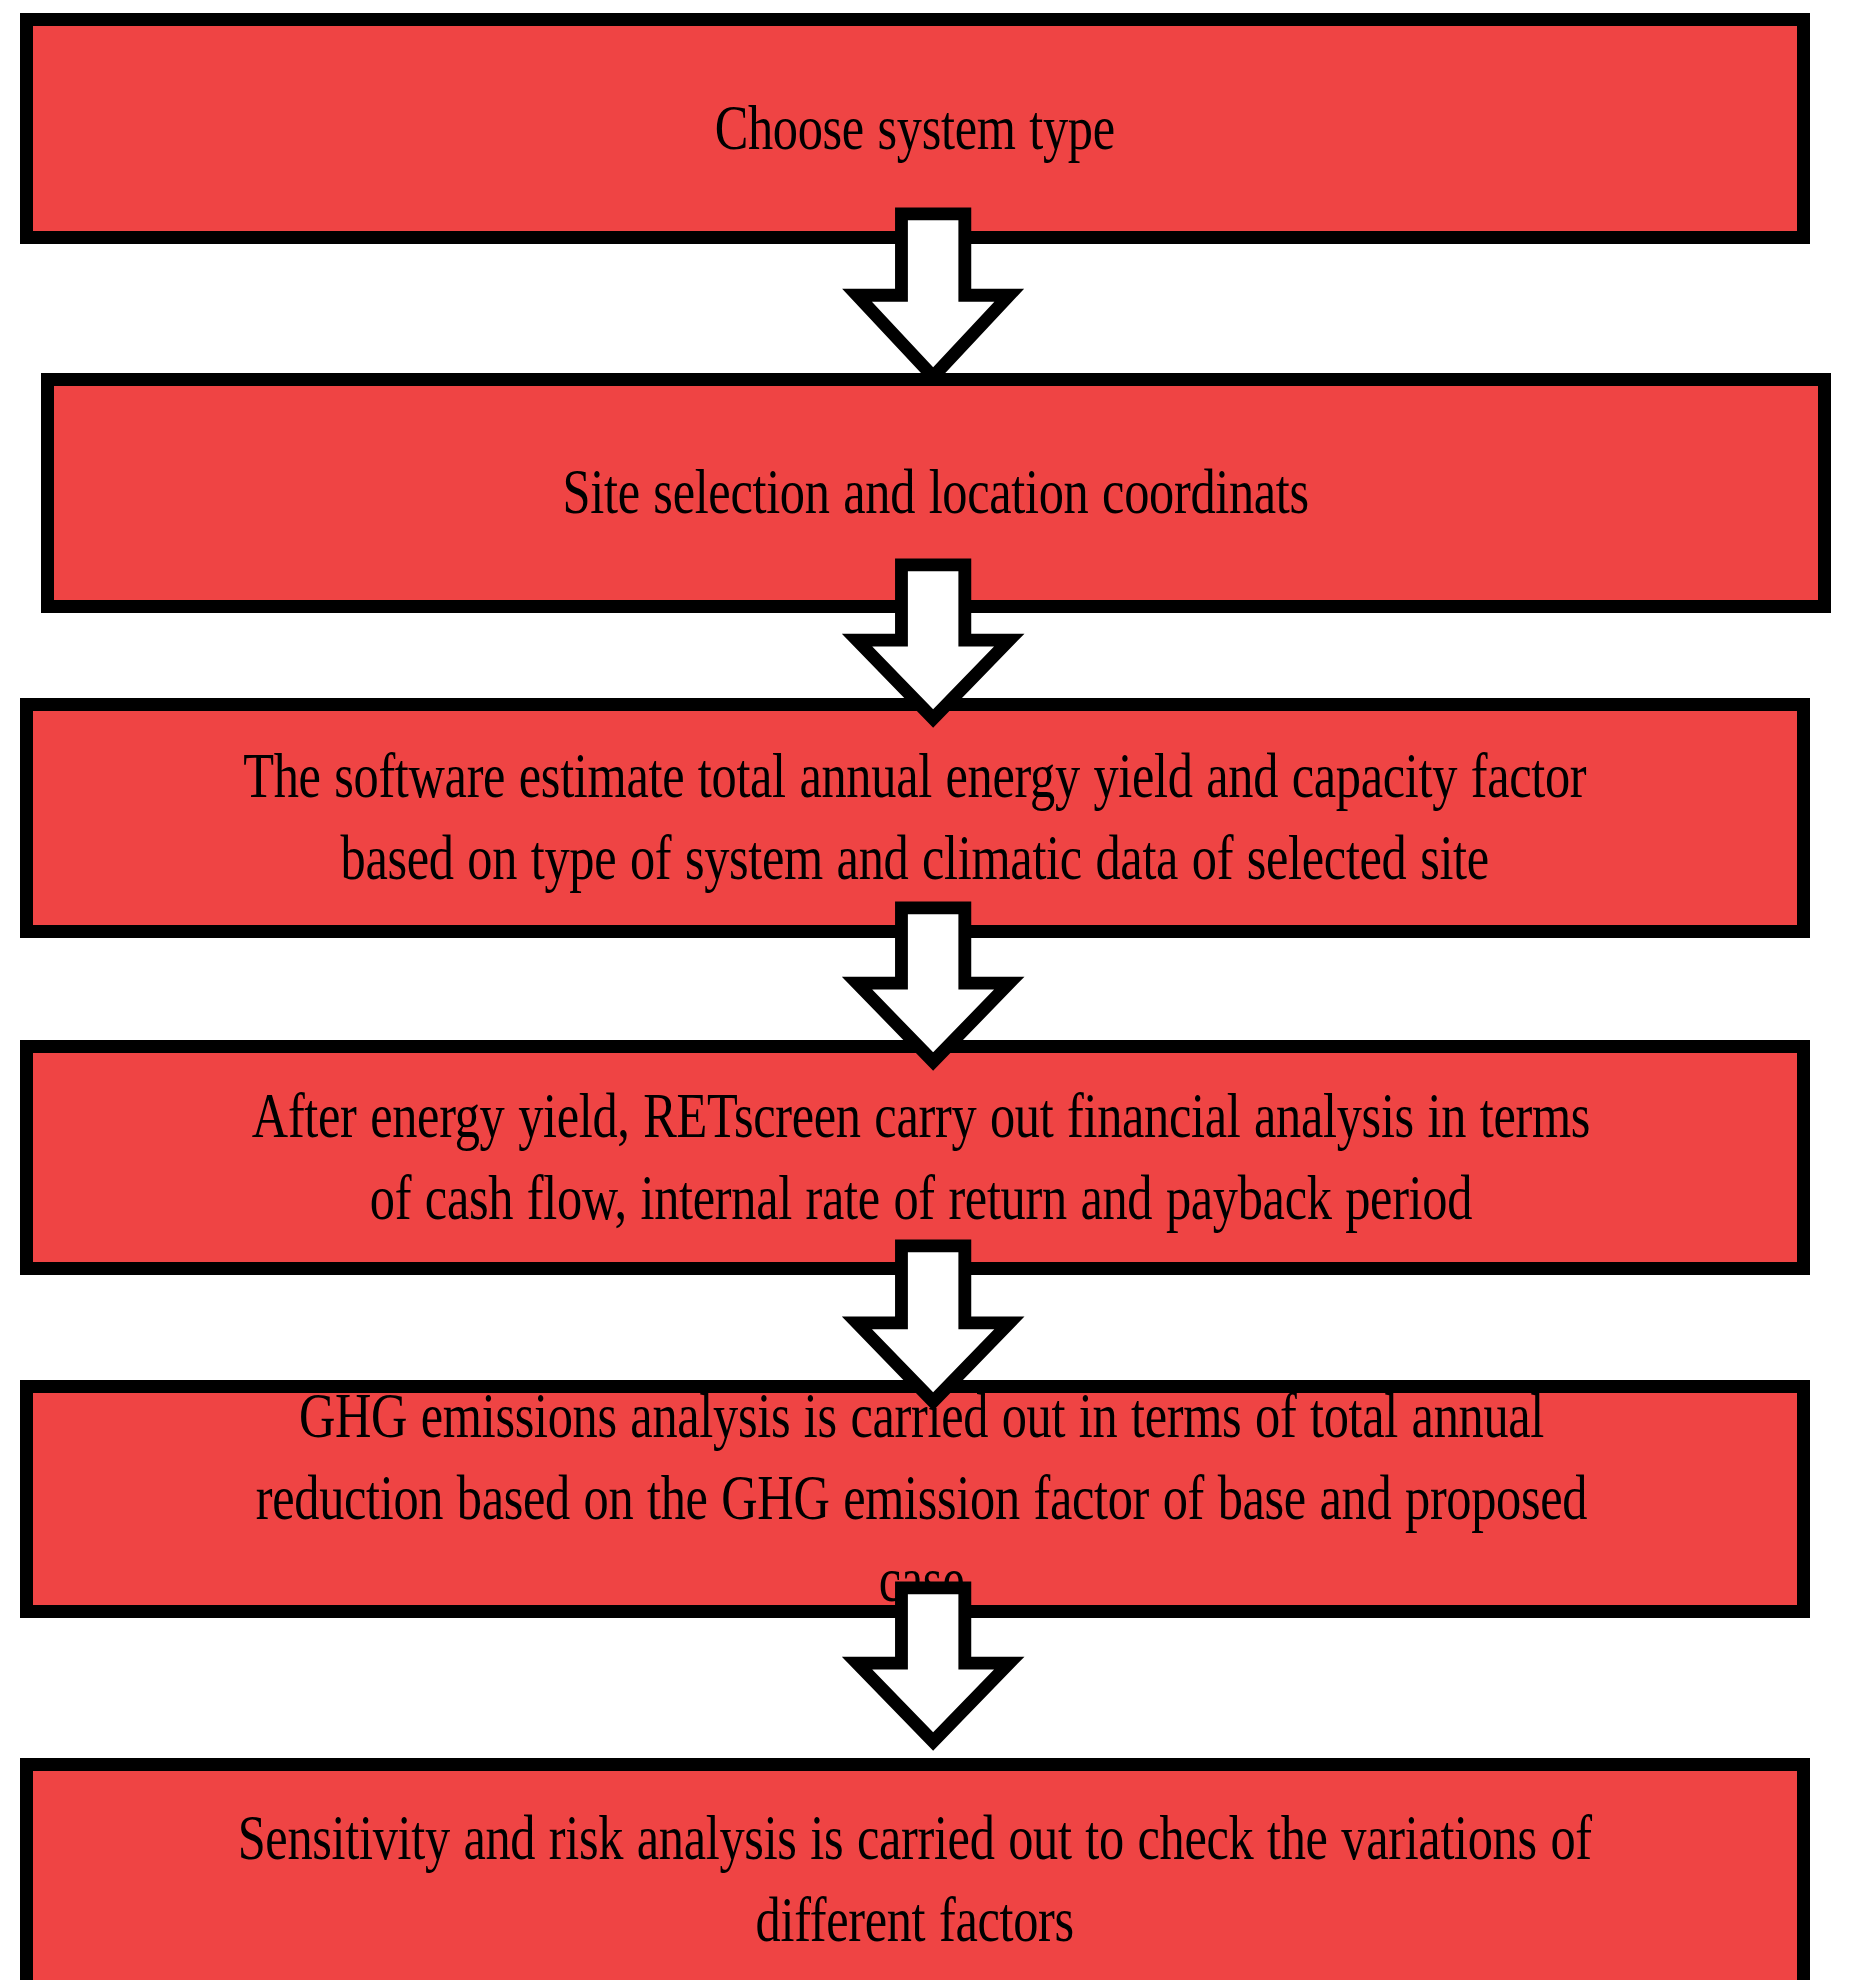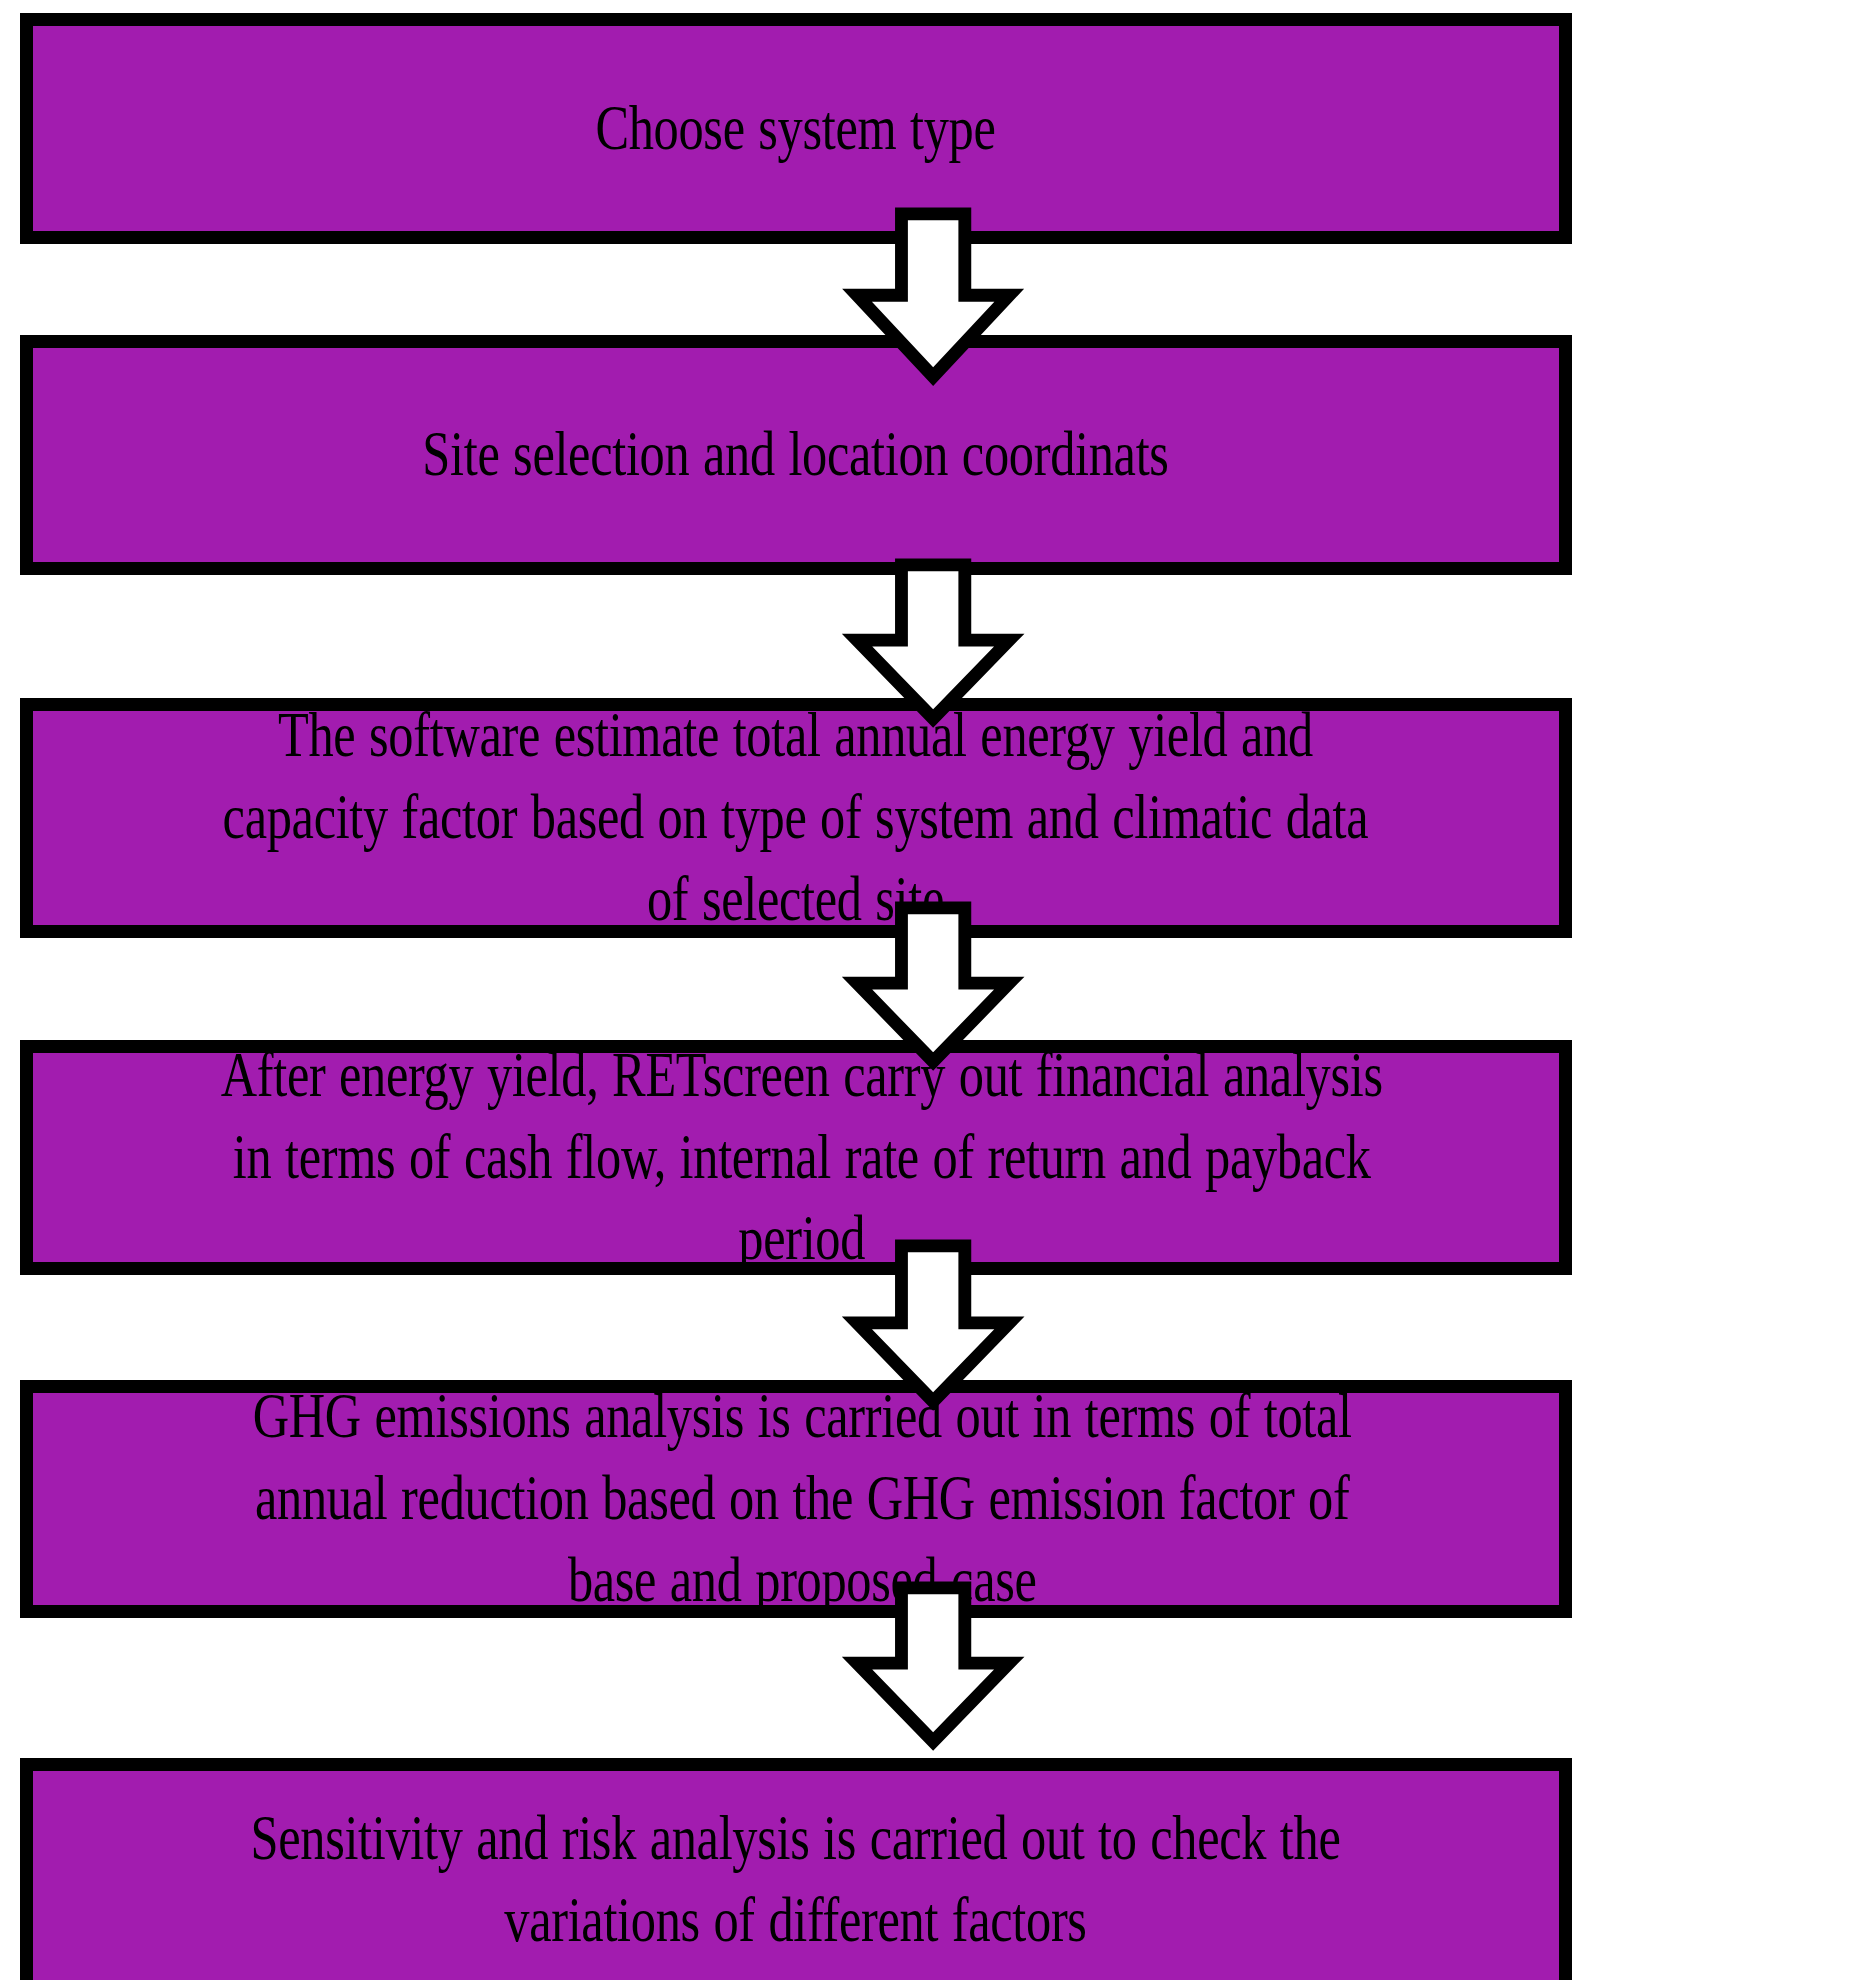--- a/index.html
+++ b/index.html
@@ -21,24 +21,24 @@
     left: 0;
     top: 0;
     width: 1868px;
     height: 1980px;
   }
 
   
   .node {
     position: absolute;
     left: 19.7px;
-    width: 1552px;              
+    width: 1790px;              
     box-sizing: border-box;
     border: 13px solid #000000;
-    background: #a21caf;
+    background: #ef4444;
     display: flex;
     align-items: center;
     justify-content: center;
     z-index: 2;
   }
 
   .node-label {
     display: block;
     width: 96%;
     text-align: center;
@@ -49,21 +49,21 @@
     letter-spacing: -0.4px;
     
     transform: scaleX(0.80);
     transform-origin: center center;
     white-space: normal;
     word-spacing: 1.7px;
   }
 
   
   .node.n1 { top: 13px;   height: 231px; }
-  .node.n2 { top: 335px;  height: 240px; }
+  .node.n2 { top: 373px;  height: 240px; margin-left: 21px; }
   .node.n3 { top: 698px;  height: 240px; }
   .node.n4 { top: 1040px; height: 235px; padding-left: 12px; }
   .node.n5 { top: 1380px; height: 238px; padding-left: 13px; }
   .node.n6 { top: 1758px; height: 244px; }
 
   
   .connector {
     position: absolute;
     left: 0;
     width: 1868px;

